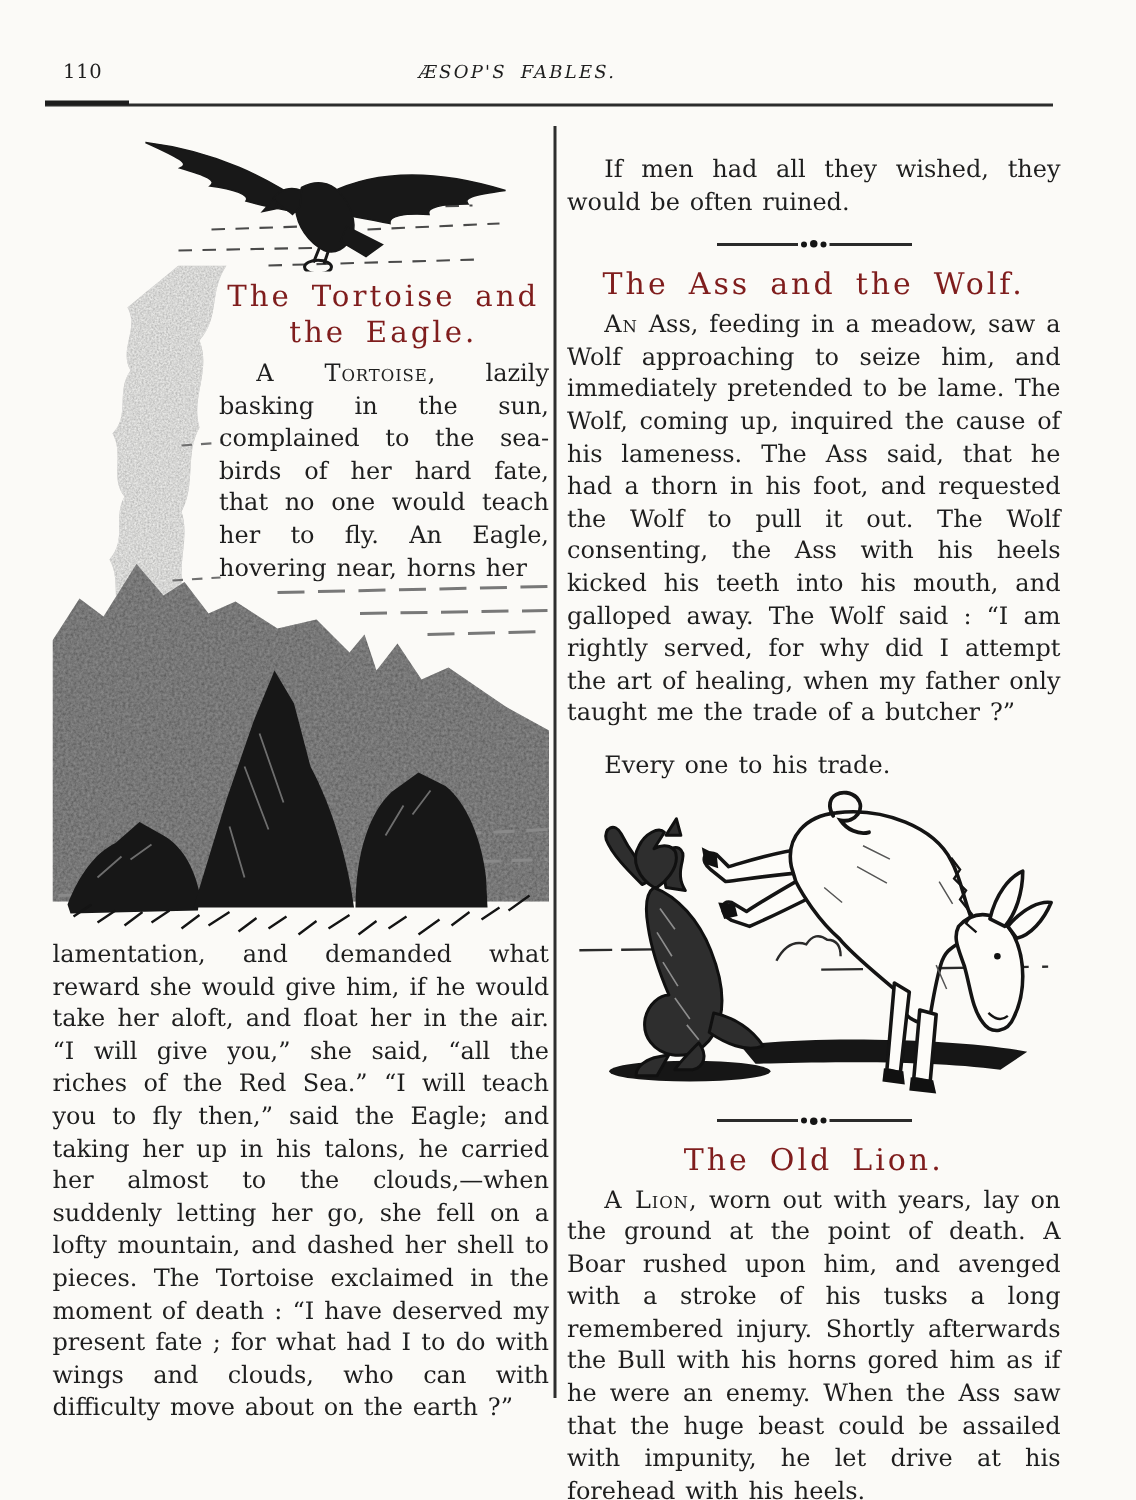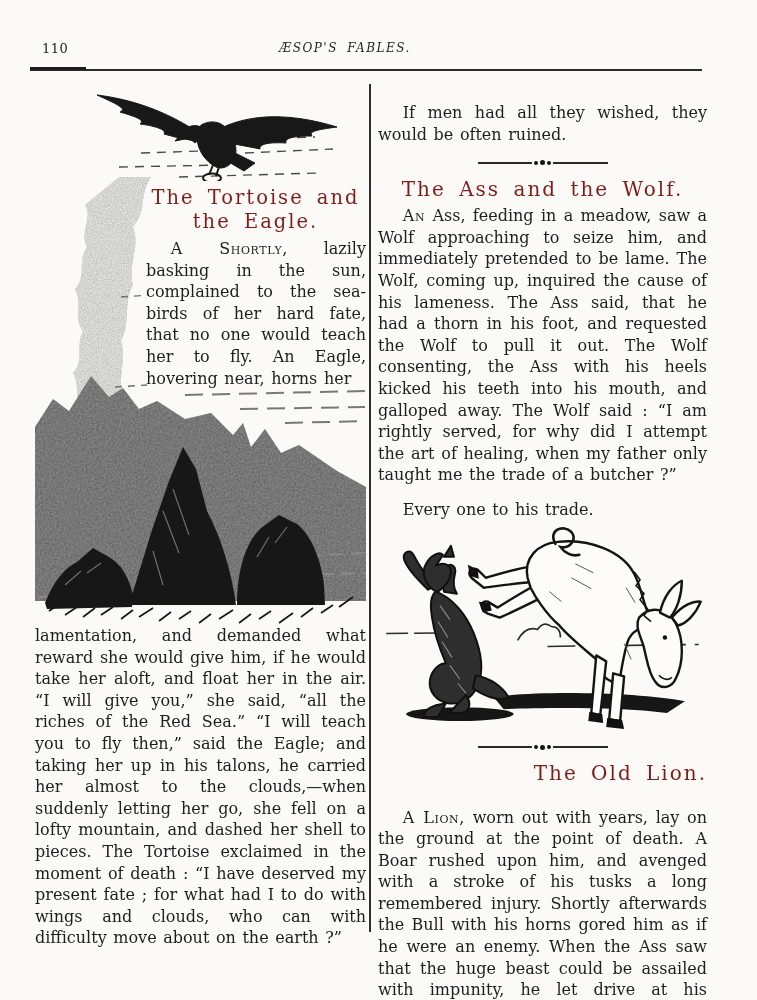--- a/index.html
+++ b/index.html
@@ -40,21 +40,21 @@
   .ornament{display:flex;align-items:center;justify-content:center;height:9px;
     width:130px;margin:13px auto 0;}
   .orn-line{flex:1;height:2px;background:#2a2a2a;}
   .orn-dots{display:flex;align-items:center;gap:2px;padding:0 2px;}
   .orn-dot{width:4px;height:4px;background:#151515;border-radius:50%;}
   .orn-dot.mid{width:5px;height:5px;}
   .title-ass{margin:10px 0 4px;}
   .moral{margin-top:13px;}
   .fig{margin:5px 0 0;text-align:center;}
   .orn-b{margin-top:5px;}
-  .title-lion{margin:9px 0 22px;text-align:right;}
+  .title-lion{margin:9px 0 4px;}
   svg{display:block;}
 </style>
 </head>
 <body>
 
 <div class="abs page-number">110</div>
 <div class="abs header-title">ÆSOP'S FABLES.</div>
 <div class="abs head-rule"></div>
 <div class="abs head-rule-thick"></div>
 <div class="abs col-divider"></div>
@@ -104,21 +104,21 @@
       <line x1="86" y1="120" x2="114" y2="118"></line>
       <line x1="80" y1="210" x2="112" y2="208"></line>
     </g>
   </svg>
 
   <h2 class="abs fable-title tortoise-title">
     <span>The Tortoise and</span><br>
     <span>the Eagle.</span>
   </h2>
 
-  <p class="abs body-text indent tortoise-p1"><span class="lead">A Shortly,</span><span> lazily basking in the sun, complained to the sea-birds of her hard fate, that no one would teach her to fly.  An Eagle, hovering near, horns her</span></p>
+  <p class="abs body-text indent tortoise-p1"><span class="lead">A Tortoise,</span><span> lazily basking in the sun, complained to the sea-birds of her hard fate, that no one would teach her to fly.  An Eagle, hovering near, horns her</span></p>
 
   <svg class="abs mountain-art" width="331" height="272" viewBox="0 0 331 272" role="img" aria-label="Engraving of jagged mountain peaks rising through mist">
     <defs>
       <filter id="grainB" x="-5%" y="-5%" width="110%" height="110%">
         <feTurbulence type="fractalNoise" baseFrequency="0.55" numOctaves="3" result="n"></feTurbulence>
         <feColorMatrix in="n" type="matrix" values="0 0 0 0 0.2  0 0 0 0 0.2  0 0 0 0 0.2  0 0 0 0.85 0" result="spec"></feColorMatrix>
         <feComposite in="spec" in2="SourceGraphic" operator="in" result="g"></feComposite>
         <feBlend in="SourceGraphic" in2="g" mode="multiply"></feBlend>
       </filter>
     </defs>

